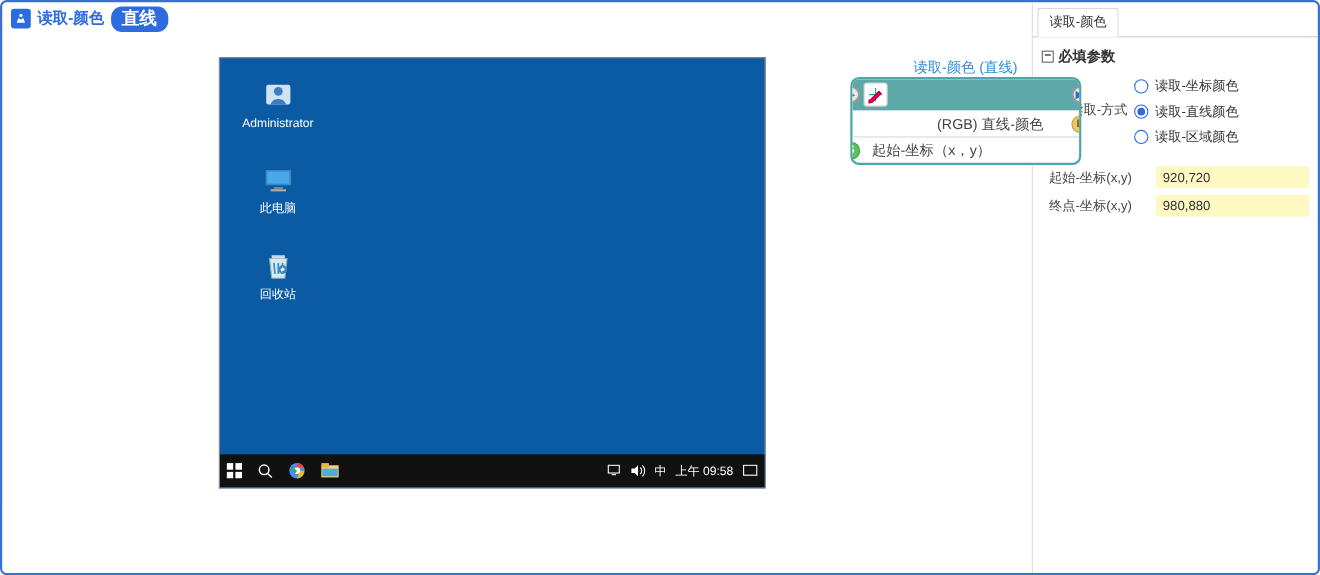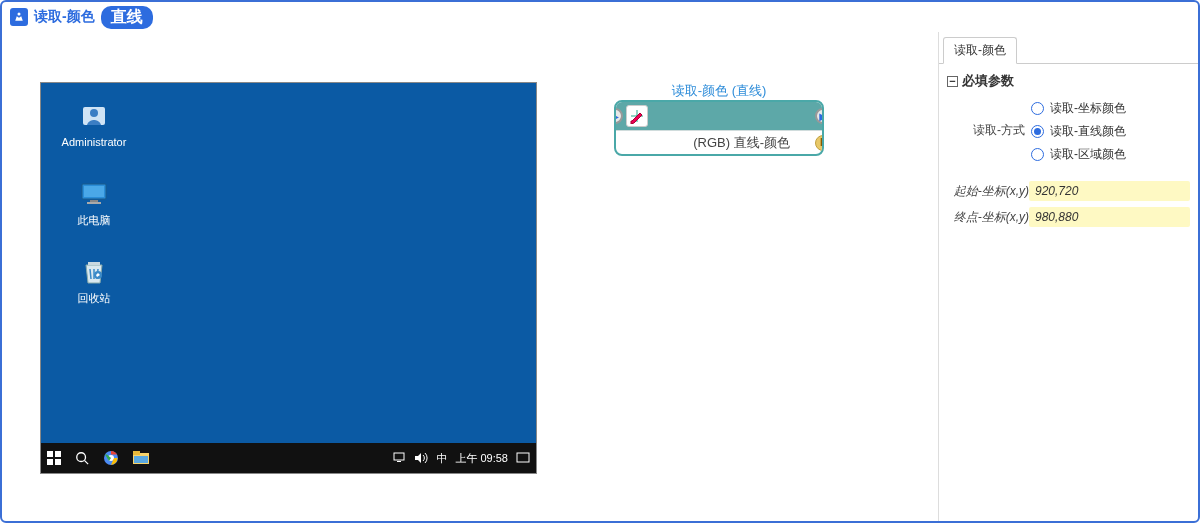--- a/index.html
+++ b/index.html
@@ -1,17 +1,17 @@
 <!DOCTYPE html>
 <html><head>
 <meta charset="utf-8">
 <style>
 * { box-sizing: border-box; margin: 0; padding: 0; }
 body { font-family: "Microsoft YaHei", Arial, sans-serif; font-size: 13px; color: #333; background: #fff; }
-.app { width: 1200px; height: 523px; border: 2px solid #3b6fd6; border-radius: 6px; position: relative; background: #fff; display: flex; flex-direction: column; }
+.app { width: 1200px; height: 523px; border: 2px solid #3b6fd6; border-radius: 6px; position: relative; background: #fff; display: flex; flex-direction: row; }
 .title-bar { height: 30px; display: flex; align-items: center; padding: 0 8px; gap: 6px; }
 .title-icon { width: 18px; height: 18px; background: #2d6cdf; border-radius: 3px; display: flex; align-items: center; justify-content: center; }
 .title-icon svg { width: 12px; height: 12px; }
 .title-text { color: #2d6cdf; font-weight: bold; font-size: 14px; }
 .title-badge { background: #2d6cdf; color: #fff; border-radius: 10px; padding: 1px 10px; font-size: 16px; font-weight: bold; }
 .main { flex: 1; display: flex; position: relative; }
 .left-area { flex: 1; position: relative; }
 .right-panel { width: 260px; border-left: 1px solid #ddd; padding: 0; }
 .desktop { position: absolute; left: 38px; top: 50px; width: 497px; height: 392px; background: #0b5aa4; border: 1px solid #888; }
 .desktop-icons { position: absolute; left: 18px; top: 16px; display: flex; flex-direction: column; gap: 28px; }
@@ -41,21 +41,21 @@
 .panel-tab-item { display: inline-block; padding: 4px 10px; background: #fff; border: 1px solid #ccc; border-bottom: 1px solid #fff; border-radius: 3px 3px 0 0; font-size: 12px; position: relative; top: 1px; }
 .param-section { padding: 8px 8px; }
 .param-header { display: flex; align-items: center; gap: 4px; margin-bottom: 10px; font-weight: bold; }
 .collapse-box { width: 11px; height: 11px; border: 1px solid #666; display: flex; align-items: center; justify-content: center; font-size: 11px; line-height: 1; }
 .param-row { display: flex; align-items: center; gap: 6px; margin-bottom: 6px; font-size: 12px; }
 .param-label { width: 78px; text-align: right; color: #444; }
 .radio-group { display: flex; flex-direction: column; gap: 6px; justify-content: space-between; }
 .radio-item { display: flex; align-items: center; gap: 6px; }
 .radio { width: 13px; height: 13px; border-radius: 50%; border: 1.5px solid #2d6cdf; display: inline-flex; align-items: center; justify-content: center; }
 .radio.checked::after { content: ""; width: 7px; height: 7px; border-radius: 50%; background: #2d6cdf; }
-.param-input { display: flex; align-items: center; gap: 0; margin-bottom: 6px; font-size: 12px; font-style: italic; }
+.param-input { display: flex; align-items: center; gap: 22px; margin-bottom: 6px; font-size: 12px; }
 .param-input .lbl { width: 82px; text-align: right; color: #444; }
 .param-input .val { flex: 1; background: #fef9c3; padding: 3px 6px; border-radius: 2px; }
 </style>
 </head>
 <body>
 
 <div class="app">
   <div class="title-bar">
     <span class="title-icon">
       <svg viewBox="0 0 16 16">
@@ -173,20 +173,24 @@
                   <line x1="2" y1="8" x2="14" y2="8" stroke="#2a8" stroke-width="1"></line>
                   <line x1="8" y1="2" x2="8" y2="14" stroke="#2a8" stroke-width="1"></line>
                   <path d="M3 13L11 5l2 2-8 8-3 1 0-3z" fill="#e05" stroke="#a03"></path>
                 </svg>
             </span>
             <span class="port port-right">▶</span>
           </div>
           <div class="node-row right-align">
             <span class="row-text">(RGB) 直线-颜色</span>
             <span class="rport-r">L</span>
+          </div>
+          <div class="node-row">
+            <span class="rport">S</span>
+            <span class="row-text">起始-坐标（x，y）</span>
           </div>
         </div>
       </div>
 
     </div>
 
     <div class="right-panel">
       <div class="panel-tab">
         <span class="panel-tab-item">读取-颜色</span>
       </div>

